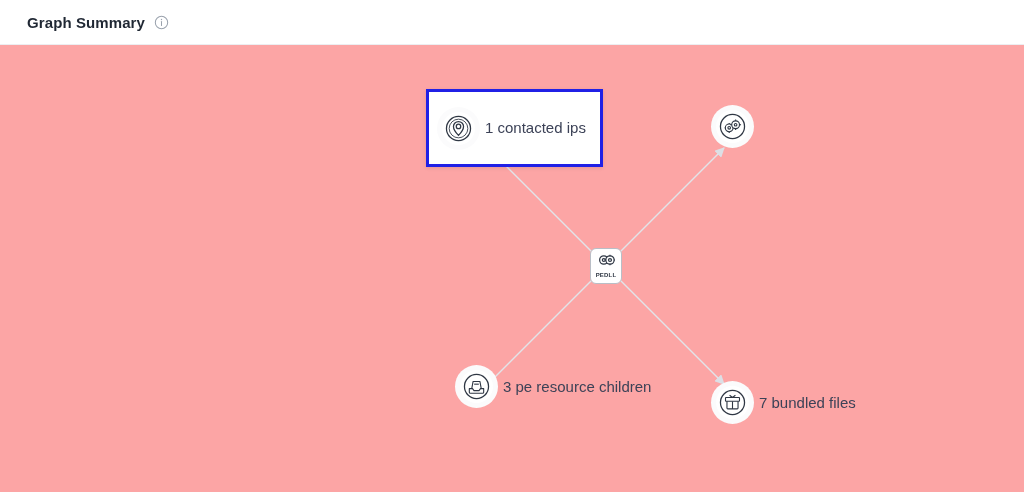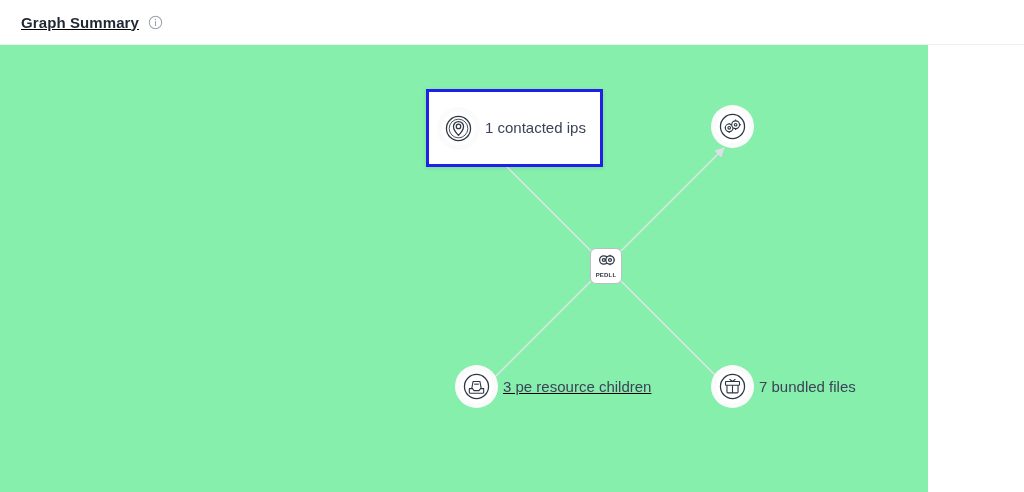--- a/index.html
+++ b/index.html
@@ -9,41 +9,40 @@
     font-family: "Liberation Sans", sans-serif;
     overflow: hidden;
   }
   .page { position: relative; width: 1024px; height: 492px; background: #fff; }
 
   
   .header {
     position: absolute; left: 0; top: 0;
     width: 1024px; height: 45px;
     display: flex; align-items: center;
-    padding-left: 21px;
+    padding-left: 27px;
     border-bottom: 1px solid #eceef1;
     background: #fff;
-    text-decoration: underline;
   }
   .header-title {
     font-size: 15px; font-weight: bold; color: #1f2733;
     letter-spacing: 0.1px;
   }
   .info-icon {
     margin-left: 9px; width: 15px; height: 15px;
     display: inline-flex; align-items: center; justify-content: center;
     color: #9aa2ad;
   }
   .info-icon svg { display: block; }
 
   
   .graph {
     position: absolute; left: 0; top: 45px;
-    width: 928px; height: 447px;
-    background: #86efac;
+    width: 1024px; height: 447px;
+    background: #fca5a5;
   }
   .edges { position: absolute; left: 0; top: 0; width: 1024px; height: 447px; }
 
   
   .center-node {
     position: absolute;
     left: 590px; top: 203px;
     width: 32px; height: 36px;
     border: 1px solid #b9bec6;
     border-radius: 6px;
@@ -83,22 +82,22 @@
     padding: 0 14px 0 13px;
     height: 78px;
     border: 3px solid #2020e6;
     background: #ffffff;
     box-shadow: 0 1px 4px rgba(0,0,0,0.10);
   }
 
   
   #node-contacted-ips   { left: 426px; top: 44px; }
   #node-execution-parents { left: 716px; top: 65px; }
-  #node-pe-resource-children { left: 460px; top: 325px; text-decoration: underline; }
-  #node-bundled-files   { left: 716px; top: 325px; }
+  #node-pe-resource-children { left: 460px; top: 325px; }
+  #node-bundled-files   { left: 716px; top: 341px; }
 </style>
 </head>
 <body>
 
 <div class="page">
 
   <div class="header">
     <span class="header-title">Graph Summary</span>
     <span class="info-icon">
       <svg width="15" height="15" viewBox="0 0 16 16" fill="none" stroke="currentColor" stroke-width="1.1">

